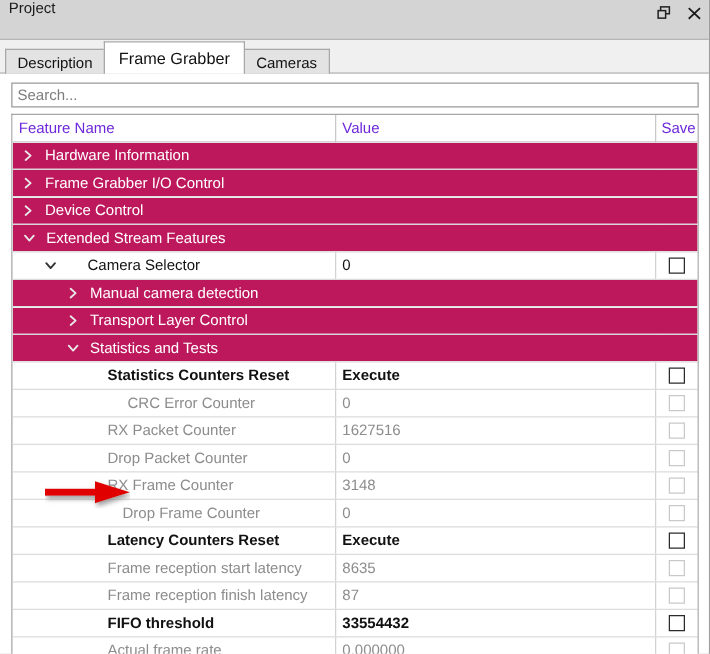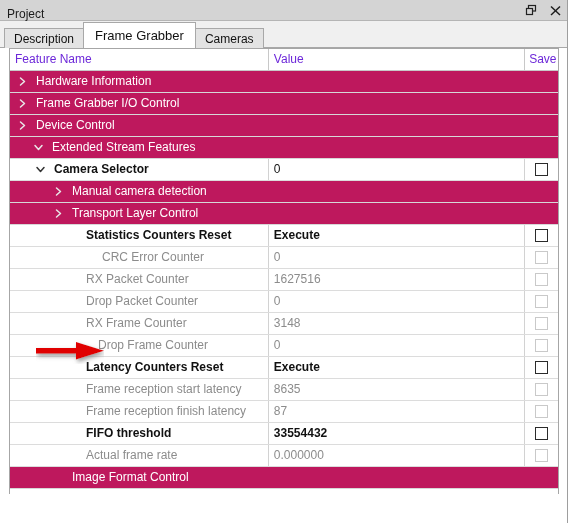--- a/index.html
+++ b/index.html
@@ -24,25 +24,25 @@
     box-sizing: border-box;
     background: #f0f0f0;
     border: 1px solid #9e9e9e;
     border-top: none;
     border-left: none;
   }
 
   
   #titlebar {
     position: relative;
-    height: 21px;
+    height: 32px;
     background: #d4d4d4;
     border-bottom: 1px solid #b5b5b5;
     display: flex;
-    align-items: flex-end;
+    align-items: flex-start;
     padding-left: 7px;
     box-sizing: border-box;
   }
   #titlebar .title {
     font-size: 12px;
     color: #1b1b1b;
     line-height: 1;
   }
   #titlebar .tb-buttons {
     position: absolute;
@@ -274,20 +274,23 @@
   </div>
 
   <div id="tabstrip">
     <div class="tab">Description</div>
     <div class="tab active">Frame Grabber</div>
     <div class="tab">Cameras</div>
   </div>
 
   <div id="pane">
 
+    <div id="search-row">
+      <input id="search-input" type="text" placeholder="Search..." style="">
+    </div>
 
     <div id="tree-wrap">
       <table class="tree">
         <colgroup>
           <col class="c-name">
             <col class="c-value">
             <col class="c-save">
         </colgroup>
         <thead>
           <tr>
@@ -328,39 +331,39 @@
                     <svg width="11" height="11" viewBox="0 0 11 11">
                       <polyline points="3.5,2 7.5,5.5 3.5,9" fill="none" stroke="currentColor" stroke-width="1.5" stroke-linecap="round" stroke-linejoin="round"></polyline>
                     </svg>
                   </span>
                   <span class="label t-white" style="margin-left: 6px;">Device Control</span>
                 </div>
               </td>
             </tr>
             <tr class="group">
               <td class="name" colspan="3">
-                <div class="cellflex" style="padding-left: 20px; text-align: center;">
+                <div class="cellflex" style="padding-left: 5px; text-align: center;">
                   <span class="twisty" style="color: rgb(232, 232, 232);">
                     <svg width="11" height="11" viewBox="0 0 11 11">
                       <polyline points="2,3.5 5.5,7.5 9,3.5" fill="none" stroke="currentColor" stroke-width="1.5" stroke-linecap="round" stroke-linejoin="round"></polyline>
                     </svg>
                   </span>
                   <span class="label t-white" style="margin-left: 6px;">Extended Stream Features</span>
                 </div>
               </td>
             </tr>
             <tr class="leaf">
               <td class="name">
                 <div class="cellflex" style="padding-left: 22px;">
                   <span class="twisty" style="color: rgb(51, 51, 51);">
                     <svg width="11" height="11" viewBox="0 0 11 11">
                       <polyline points="2,3.5 5.5,7.5 9,3.5" fill="none" stroke="currentColor" stroke-width="1.5" stroke-linecap="round" stroke-linejoin="round"></polyline>
                     </svg>
                   </span>
-                  <span class="label t-dark" style="margin-left: 6px; font-weight: bold;">Camera Selector</span>
+                  <span class="label t-dark" style="margin-left: 22px;">Camera Selector</span>
                 </div>
               </td>
               <td class="value"><span class="val-dark">0</span></td>
               <td class="save"><span class="cbx"></span></td>
             </tr>
             <tr class="group">
               <td class="name" colspan="3">
                 <div class="cellflex" style="padding-left: 40px;">
                   <span class="twisty" style="color: rgb(232, 232, 232);">
                     <svg width="11" height="11" viewBox="0 0 11 11">
@@ -373,20 +376,32 @@
             </tr>
             <tr class="group">
               <td class="name" colspan="3">
                 <div class="cellflex" style="padding-left: 40px;">
                   <span class="twisty" style="color: rgb(232, 232, 232);">
                     <svg width="11" height="11" viewBox="0 0 11 11">
                       <polyline points="3.5,2 7.5,5.5 3.5,9" fill="none" stroke="currentColor" stroke-width="1.5" stroke-linecap="round" stroke-linejoin="round"></polyline>
                     </svg>
                   </span>
                   <span class="label t-white" style="margin-left: 6px;">Transport Layer Control</span>
+                </div>
+              </td>
+            </tr>
+            <tr class="group">
+              <td class="name" colspan="3">
+                <div class="cellflex" style="padding-left: 40px;">
+                  <span class="twisty" style="color: rgb(232, 232, 232);">
+                    <svg width="11" height="11" viewBox="0 0 11 11">
+                      <polyline points="2,3.5 5.5,7.5 9,3.5" fill="none" stroke="currentColor" stroke-width="1.5" stroke-linecap="round" stroke-linejoin="round"></polyline>
+                    </svg>
+                  </span>
+                  <span class="label t-white" style="margin-left: 6px;">Statistics and Tests</span>
                 </div>
               </td>
             </tr>
             <tr class="leaf">
               <td class="name">
                 <div class="cellflex" style="padding-left: 76px;">
                   <span class="label t-dark b" style="margin-left: 0px;">Statistics Counters Reset</span>
                 </div>
               </td>
               <td class="value"><span class="val-dark b">Execute</span></td>

